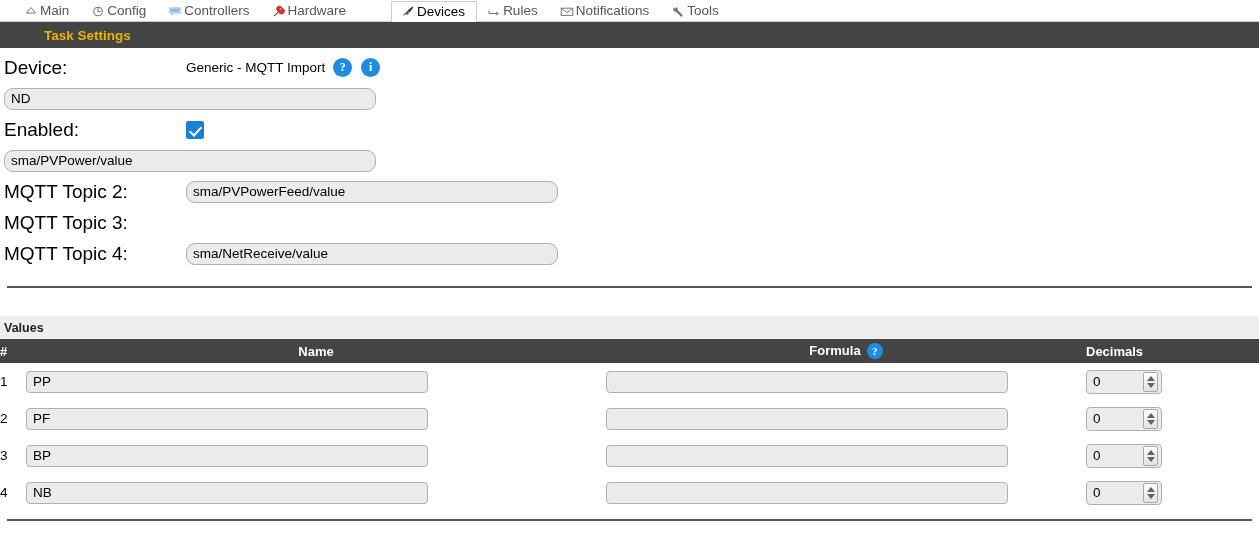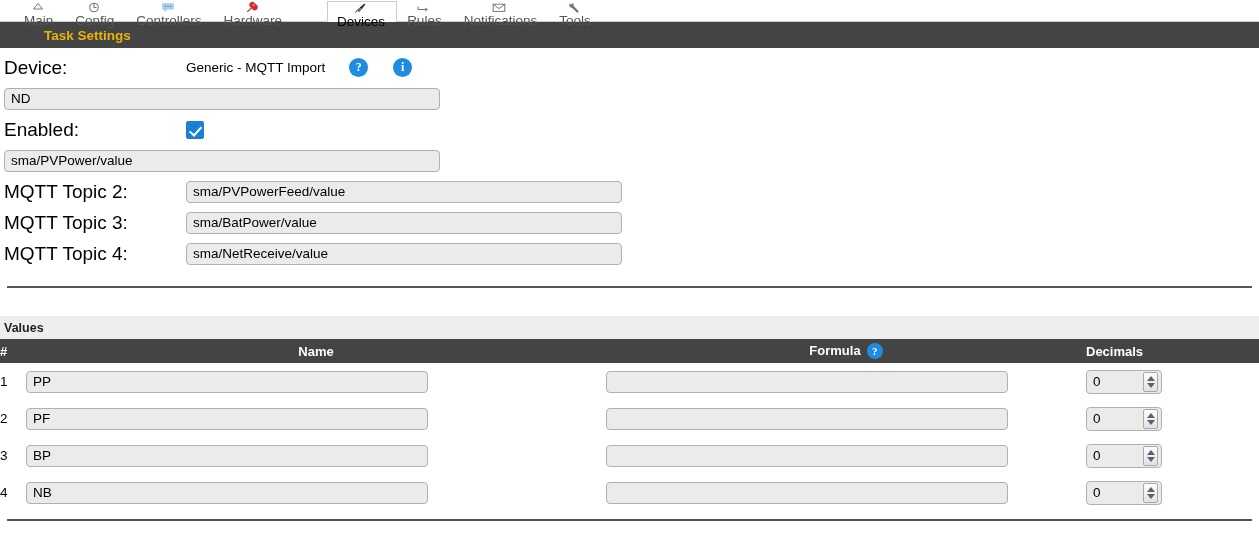--- a/index.html
+++ b/index.html
@@ -30,21 +30,20 @@
     height: 21px;
     padding: 0 11px 0 9px;
     font-size: 13.5px;
     color: #555555;
     background: transparent;
     border: 1px solid transparent;
     border-bottom: none;
     cursor: pointer;
     white-space: nowrap;
     line-height: 1;
-    flex-direction: column;
   }
   .tab.active {
     color: #000000;
     background: #ffffff;
     border: 1px solid #cccccc;
     border-bottom: 1px solid #ffffff;
     margin-bottom: -1px;
     position: relative;
     z-index: 2;
     margin-left: 33px;
@@ -97,21 +96,21 @@
     align-items: center;
     height: 31px;
     padding-left: 4px;
   }
   .row .label {
     width: 182px;
     flex: 0 0 182px;
     font-size: 19px;
     color: #000000;
   }
-  .row .field { display: flex; align-items: center; gap: 16px; }
+  .row .field { display: flex; align-items: center; }
 
   .devname {
     font-size: 13.5px;
     color: #000000;
     margin-right: 8px;
   }
 
   .helpicon {
     display: inline-block;
     width: 19px;
@@ -137,21 +136,21 @@
     height: 22px;
     background: #ebebeb;
     border: 1px solid #b0b0b0;
     border-radius: 4px;
     padding: 0 6px;
     font-family: "Liberation Sans", sans-serif;
     font-size: 13.5px;
     color: #000000;
     outline: none;
   }
-  input.txt.wide { width: 436px; }
+  input.txt.wide { width: 372px; border-radius: 9px; }
 
   
   .chk {
     width: 18px; height: 18px;
     background: #1b7fd4;
     border: 1px solid #1b7fd4;
     border-radius: 2px;
     position: relative;
     cursor: pointer;
   }
@@ -372,23 +371,20 @@
 
   <div class="row">
     <div class="label">MQTT Topic 2:</div>
     <div class="field">
       <input class="txt wide" type="text" value="sma/PVPowerFeed/value" style="">
     </div>
   </div>
 
   <div class="row">
     <div class="label">MQTT Topic 3:</div>
-    <div class="field">
-      <input class="txt wide" type="text" value="sma/BatPower/value" style="">
-    </div>
   </div>
 
   <div class="row">
     <div class="label">MQTT Topic 4:</div>
     <div class="field">
       <input class="txt wide" type="text" value="sma/NetReceive/value" style="">
     </div>
   </div>
 
 </div>

